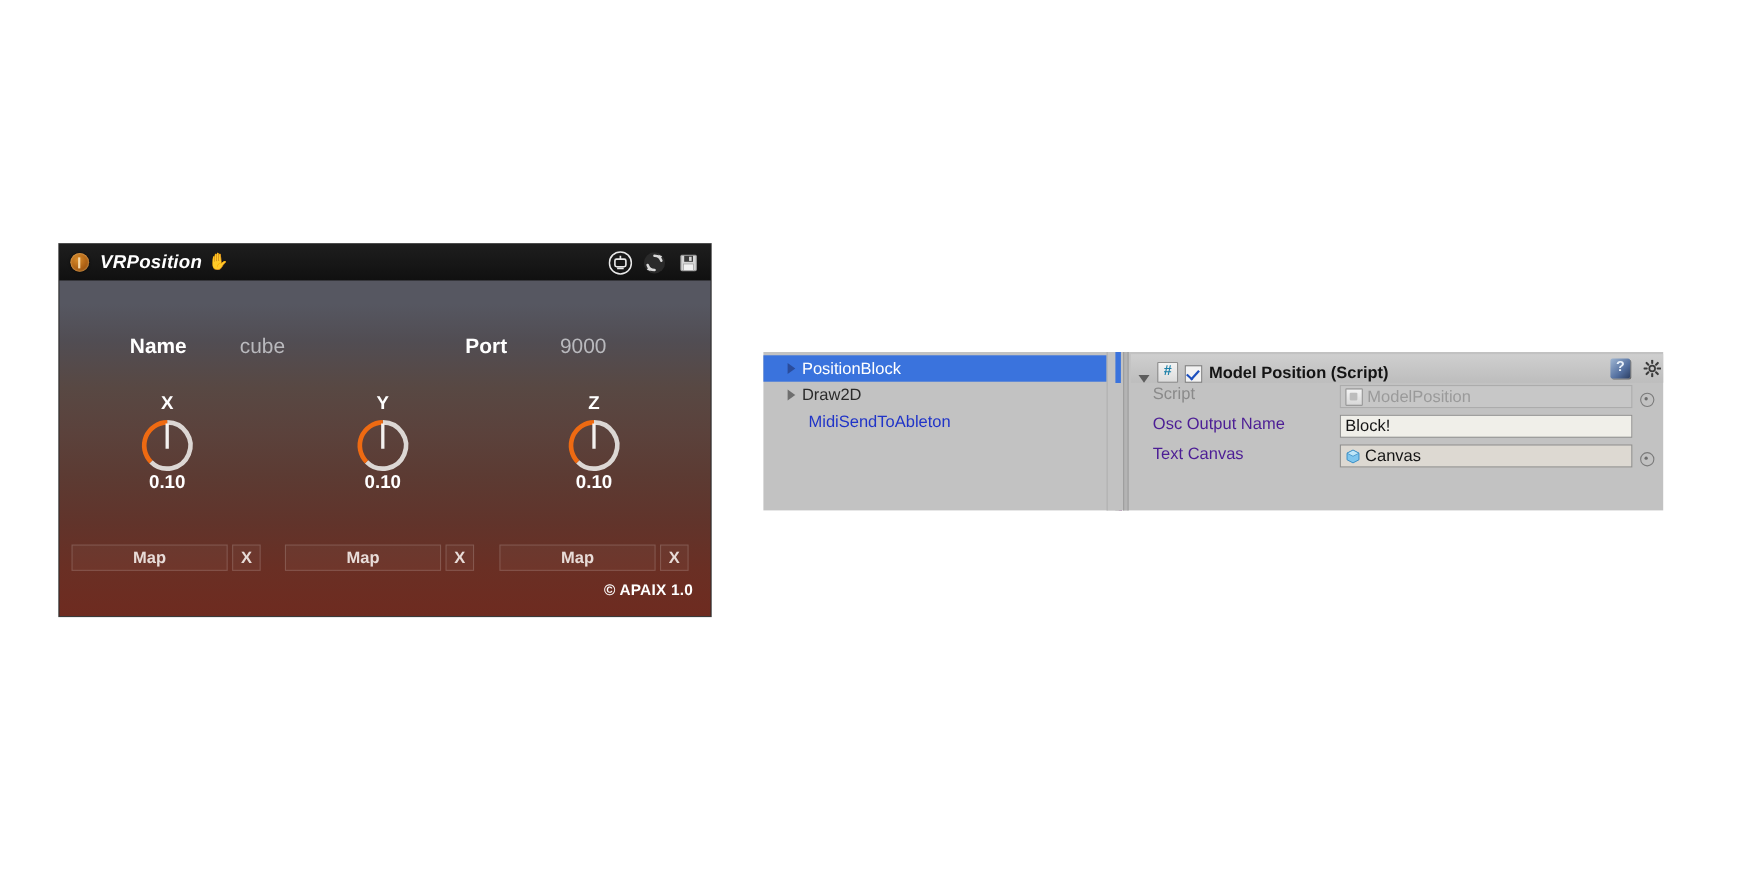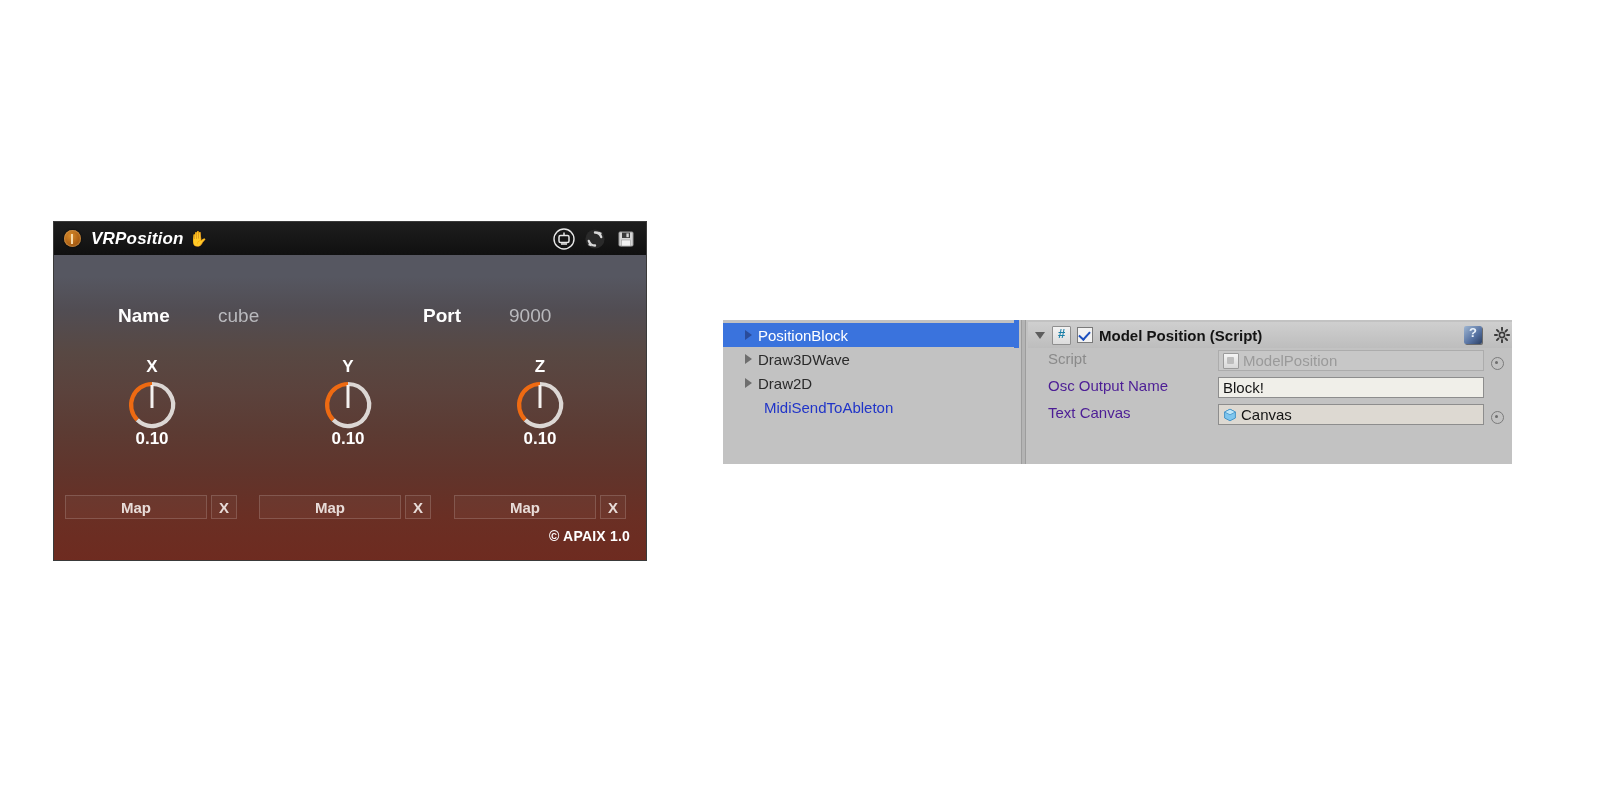--- a/index.html
+++ b/index.html
@@ -148,22 +148,21 @@
   .unity-wrap {
     position:absolute;
     left: 694px; top: 320px;
     width: 818px; height: 144px;
   }
   .hier {
     position:absolute; left:0; top:0;
     width: 326px; height: 144px;
     background: #c2c2c2;
     box-sizing:border-box;
-    border-right: 1px solid #701a75;
-    margin-left: 29px;
+    border-right: 3px solid #701a75;
   }
   .hier-inner { position:absolute; left:0; top:3px; right: 10px; }
   .hier-row {
     height: 24px;
     display:flex; align-items:center;
     padding-left: 22px;
     font-size: 15px;
     color: #2b2b2b;
     box-sizing:border-box;
   }
@@ -197,21 +196,21 @@
     width: 5px;
     background: linear-gradient(to bottom, #3a73dd 0 28px, #c2c2c2 28px 100%);
   }
   .insp-sep {
     position:absolute; left:7px; top:0; bottom:0; width:3px;
     background:#b4b4b4; border-left:1px solid #9d9d9d; border-right:1px solid #9d9d9d;
   }
   .insp-head {
     position:absolute; left: 14px; right:0; top: 2px;
     height: 26px;
-    display:flex; align-items:center;
+    display:flex; align-items:flex-end;
     background: linear-gradient(to bottom, #cfcfcf, #bdbdbd);
   }
   .ih-tri {
     width:0;height:0;
     border-top: 7px solid #5d5d5d;
     border-left: 5px solid transparent;
     border-right: 5px solid transparent;
     margin-left: 7px; margin-right: 7px;
     flex:0 0 auto;
   }
@@ -439,24 +438,20 @@
   <div class="unity-wrap">
 
     <div class="hier">
       <div class="hier-inner">
 
         <div class="hier-row sel">
           <span class="tri"></span>
           <span>PositionBlock</span>
         </div>
 
-        <div class="hier-row">
-          <span class="tri"></span>
-          <span>Draw3DWave</span>
-        </div>
 
         <div class="hier-row">
           <span class="tri"></span>
           <span>Draw2D</span>
         </div>
 
         <div class="hier-row blue">
           <span class="tri none"></span>
           <span>MidiSendToAbleton</span>
         </div>

